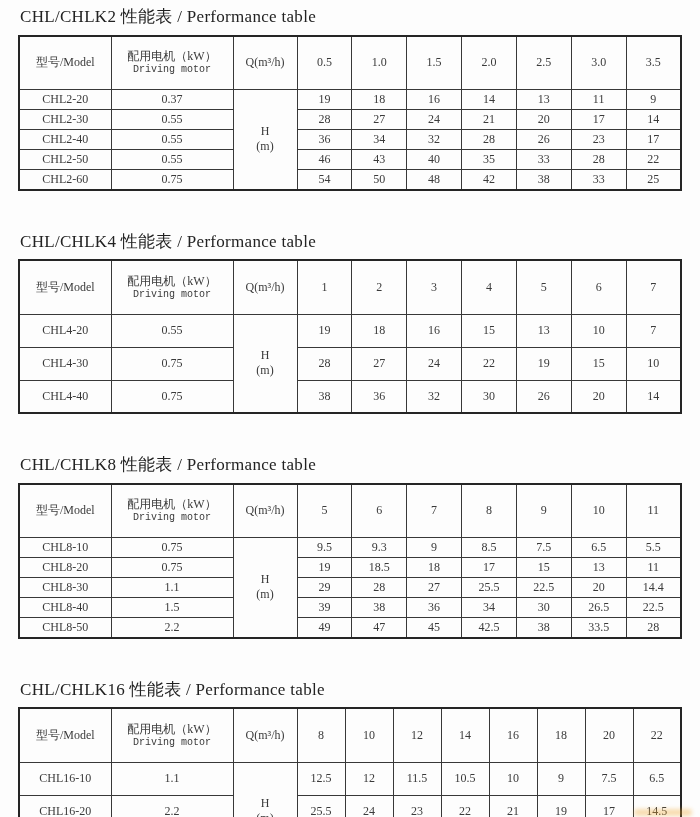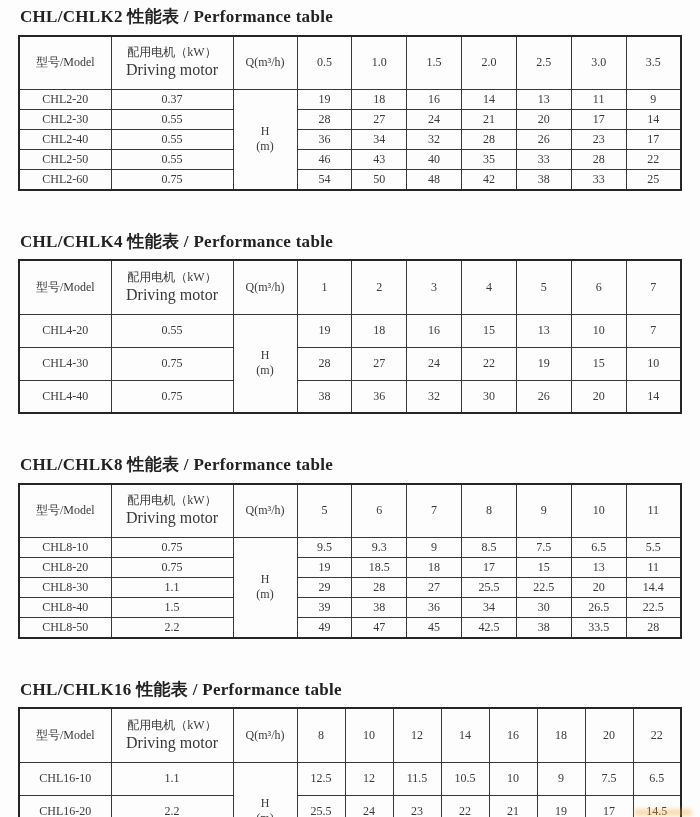--- a/index.html
+++ b/index.html
@@ -17,22 +17,22 @@
   .perf-section:last-child { margin-bottom: 0; margin-top: 12px; }
   .title {
     margin: 0 0 8px 2px;
     font-size: 17px;
     font-weight: normal;
     color: #222222;
     letter-spacing: 0.3px;
     line-height: 1.15;
     white-space: pre;
   }
-  .title-main { font-weight: bold; }
-  .title-sub  { font-weight: bold; }
+  .title-main { font-weight: normal; }
+  .title-sub  { font-weight: normal; }
   table.perf-table {
     border-collapse: collapse;
     table-layout: fixed;
     width: 664px;
     border: 2px solid #252525;
     background: #fdfdfd;
   }
   .perf-table th, .perf-table td {
     border: 1px solid #383838;
     text-align: center;
@@ -41,21 +41,21 @@
     font-size: 12px;
     font-weight: normal;
     color: #3a3a3a;
     line-height: 1.25;
     overflow: hidden;
   }
   .perf-table thead tr { height: 54px; }
   .perf-table.compact tbody tr { height: 20px; margin-top: 32px; }
   .perf-table.tall    tbody tr { height: 33px; }
   .motor-zh { font-size: 12px; }
-  .motor-en { font-size: 16px; }
+  .motor-en { font-size: 10px; font-family: Liberation Mono, monospace; }
   .h-cell { font-size: 13px; }
   .watermark {
     position: absolute;
     right: 8px; bottom: 1px;
     width: 58px; height: 7px;
     background: #f0a832;
     opacity: 0.38;
     filter: blur(2px);
     border-radius: 3px;
   }

